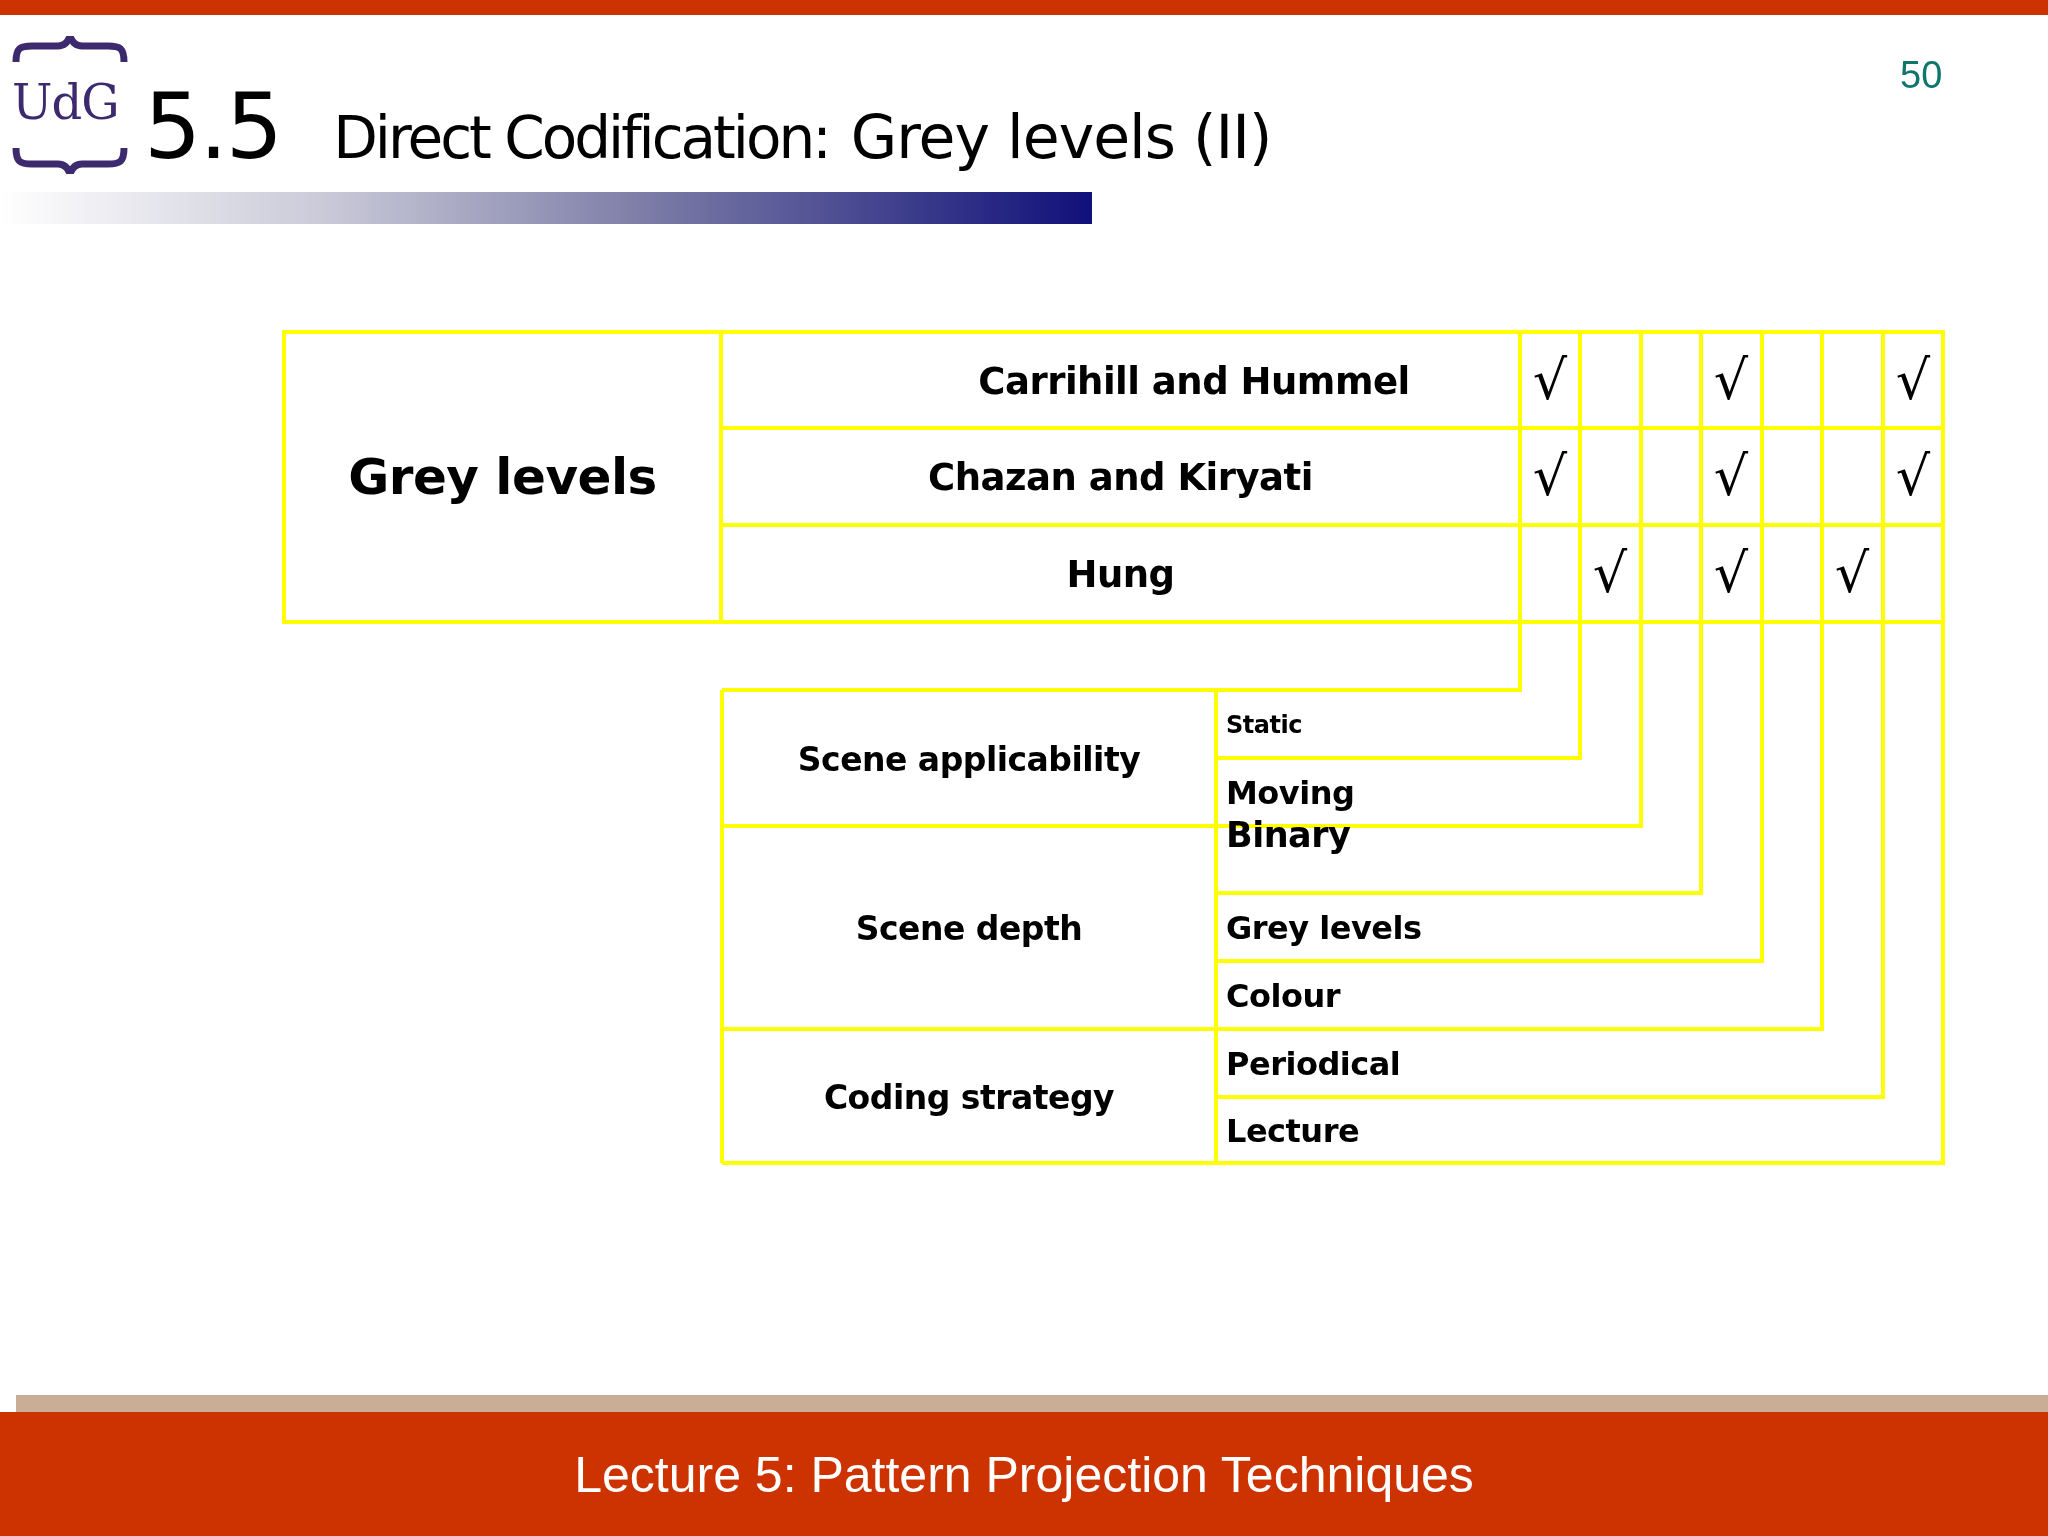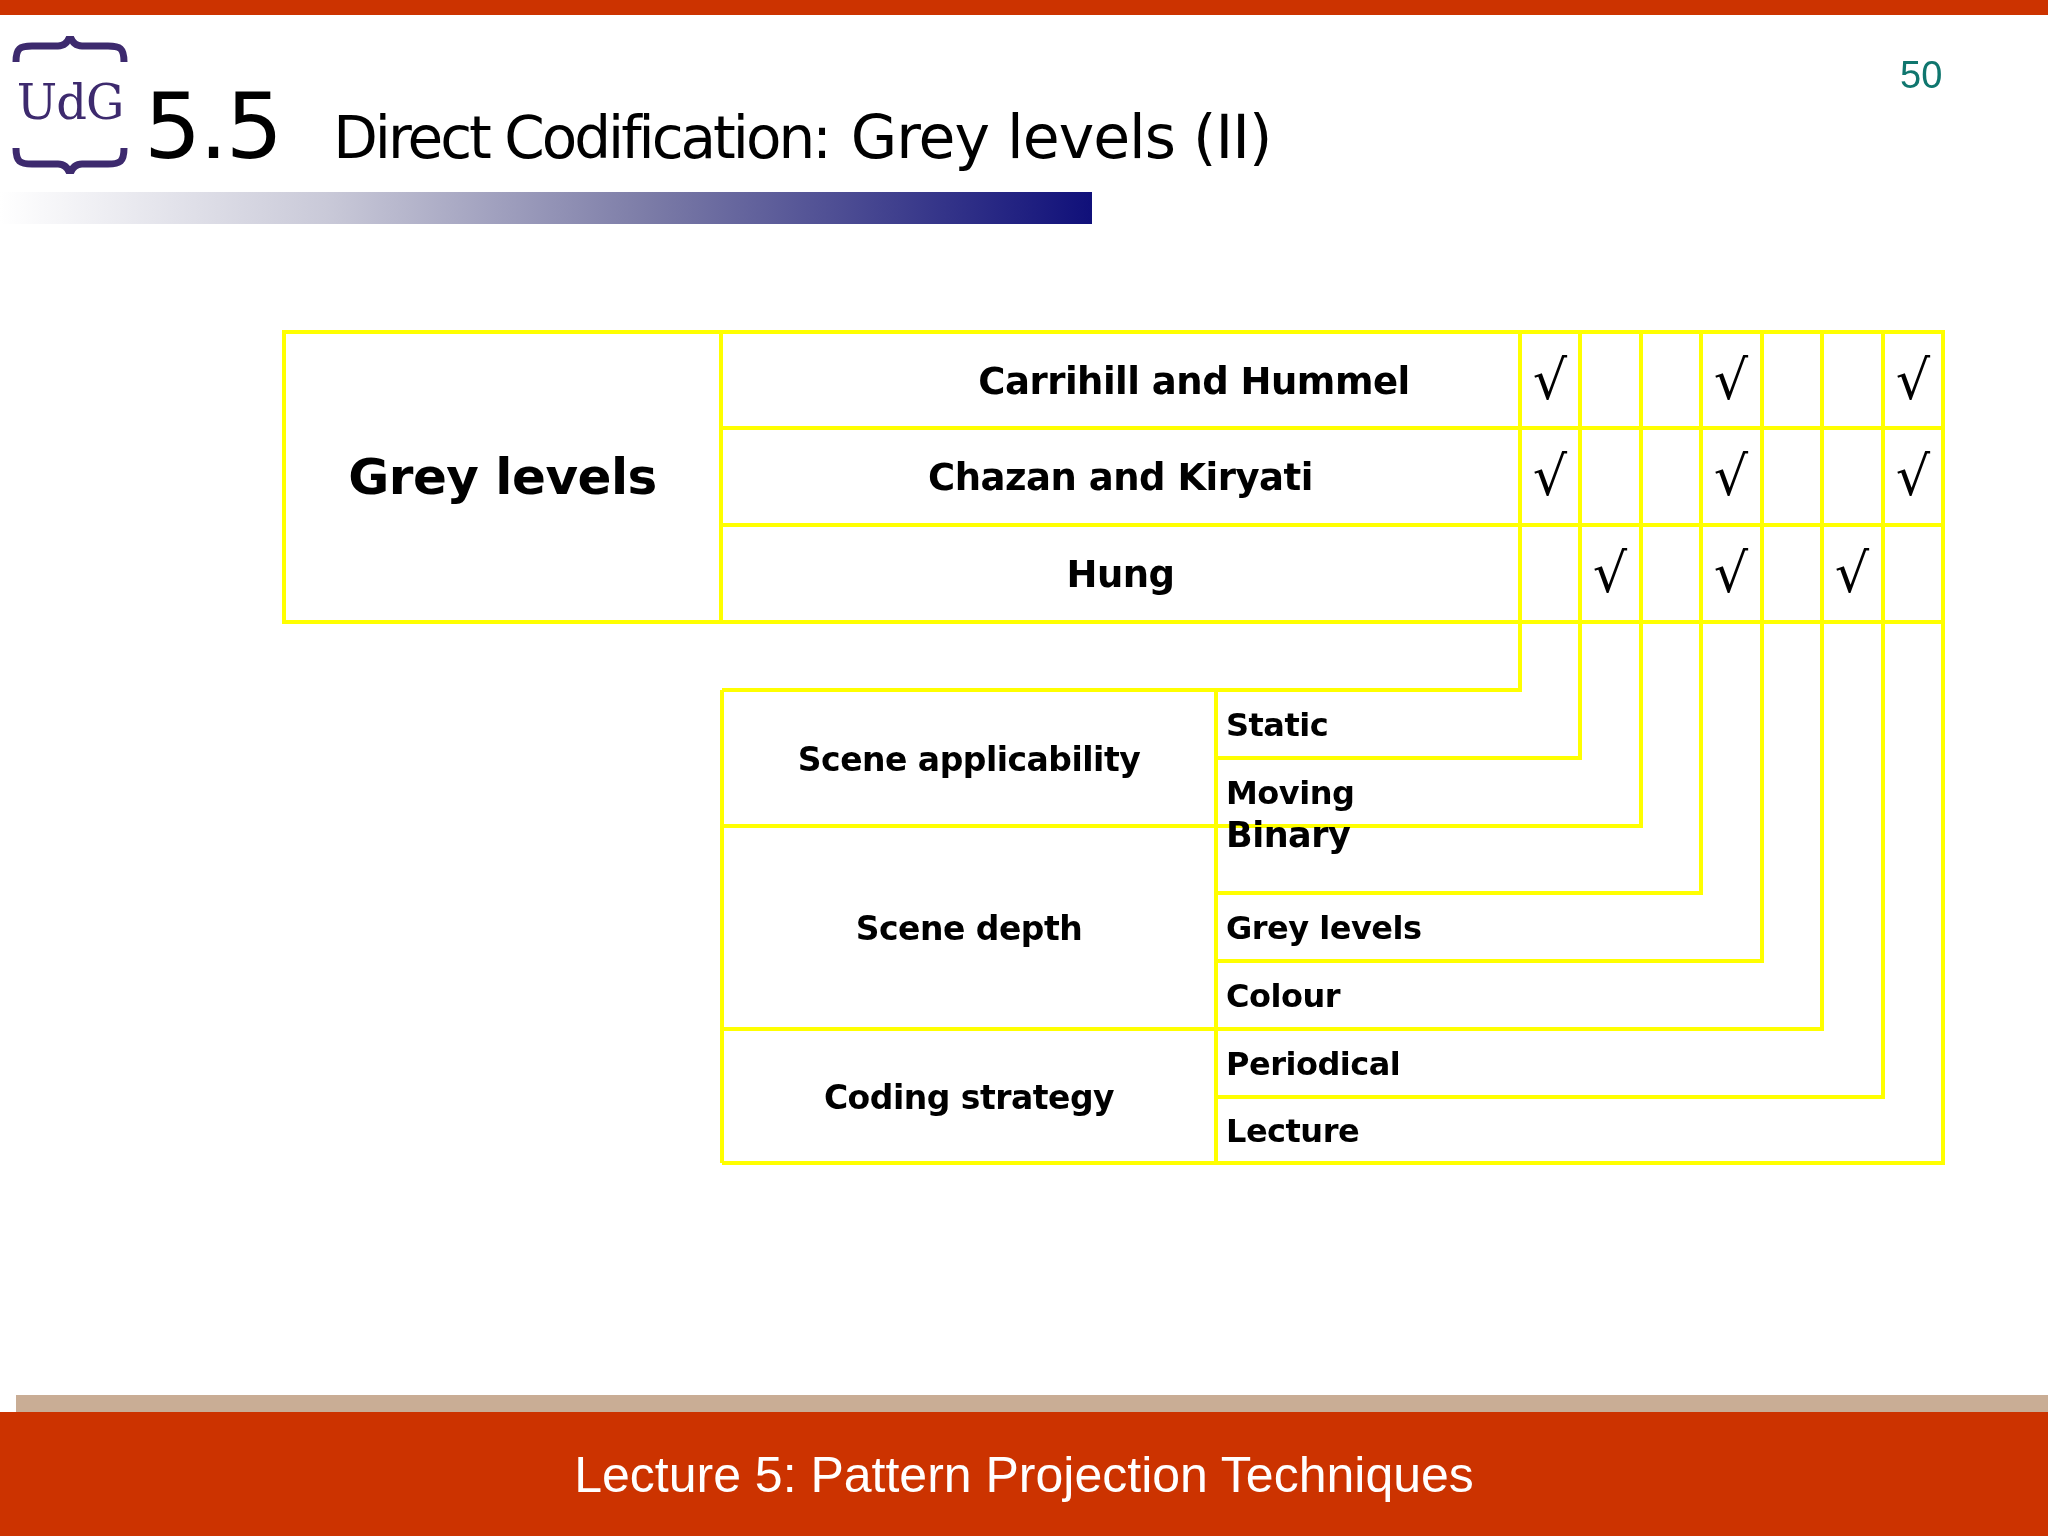--- a/index.html
+++ b/index.html
@@ -1,21 +1,21 @@
 <!DOCTYPE html>
 <html><head>
 <meta charset="utf-8">
 <style>
   html, body { margin:0; padding:0; }
   body { width:2048px; height:1536px; position:relative; overflow:hidden; background:#ffffff; font-family:"DejaVu Sans", sans-serif; }
   .abs { position:absolute; }
   #top-bar { left:0; top:0; width:2048px; height:15px; background:#cc3300; }
   #title-gradient { left:0; top:192px; width:1092px; height:32px; background:linear-gradient(to right, #ffffff 0%, #c9c9d8 30%, #7a7aa6 60%, #10107a 100%); }
   #logo { left:12px; top:36px; width:116px; height:138px; }
-  #logo-text { position:absolute; left:0; top:38px; width:116px; text-align:center; font-family:"DejaVu Serif", serif; font-size:48px; color:#3d2a6e; letter-spacing:-1px; line-height:56px; }
+  #logo-text { position:absolute; left:0; top:38px; width:116px; font-family:"DejaVu Serif", serif; font-size:48px; color:#3d2a6e; letter-spacing:-1px; line-height:56px; }
   #title { left:144px; top:72px; white-space:nowrap; color:#000; line-height:110px; }
   #title-num { font-size:90px; letter-spacing:-2px; }
   #title-main { font-size:58px; letter-spacing:-3px; margin-left:52px; }
   #title-sub { font-size:60px; letter-spacing:-1px; margin-left:22px; }
   #page-number { left:1900px; top:54px; font-size:38px; color:#0f766e; font-family:"Liberation Sans", sans-serif; }
   #grid { left:0; top:0; width:2048px; height:1536px; }
   .cell-text { position:absolute; font-weight:bold; color:#000; font-family:"DejaVu Sans", sans-serif; white-space:nowrap; display:flex; align-items:center; letter-spacing:-0.5px; }
   .center { justify-content:center; }
   .left { justify-content:flex-start; padding-left:10px; box-sizing:border-box; }
   .check { position:absolute; width:60px; height:96px; display:flex; align-items:center; justify-content:center; font-size:54px; font-family:"DejaVu Serif", serif; color:#000; }
@@ -91,21 +91,21 @@
 <div class="check" style="left:1883px;top:428px;">√</div>
 
 <div class="check" style="left:1580px;top:525px;">√</div>
 <div class="check" style="left:1701px;top:525px;">√</div>
 <div class="check" style="left:1822px;top:525px;">√</div>
 
 <div class="cell-text center" style="left:724px;top:692px;width:490px;height:134px;font-size:33px;">Scene applicability</div>
 <div class="cell-text center" style="left:724px;top:828px;width:490px;height:201px;font-size:33px;">Scene depth</div>
 <div class="cell-text center" style="left:724px;top:1031px;width:490px;height:132px;font-size:33px;">Coding strategy</div>
 
-<div class="cell-text left" style="left:1216px;top:692px;width:300px;height:66px;font-size:32px;">Static</div>
+<div class="cell-text left" style="left:1216px;top:692px;width:300px;height:66px;font-size:24px;">Static</div>
 <div class="cell-text left" style="left:1216px;top:760px;width:360px;height:66px;font-size:32px;">Moving</div>
 <div class="cell-text left" style="left:1216px;top:802px;width:420px;height:65px;font-size:35px;">Binary</div>
 <div class="cell-text left" style="left:1216px;top:895px;width:480px;height:66px;font-size:32px;">Grey levels</div>
 <div class="cell-text left" style="left:1216px;top:963px;width:540px;height:66px;font-size:32px;">Colour</div>
 <div class="cell-text left" style="left:1216px;top:1031px;width:600px;height:66px;font-size:32px;">Periodical</div>
 <div class="cell-text left" style="left:1216px;top:1099px;width:660px;height:64px;font-size:32px;">Lecture</div>
 
 <div class="abs" id="footer-strip"></div>
 <div class="abs" id="footer"></div>
 <div class="abs" id="footer-text">Lecture 5: Pattern Projection Techniques</div>

